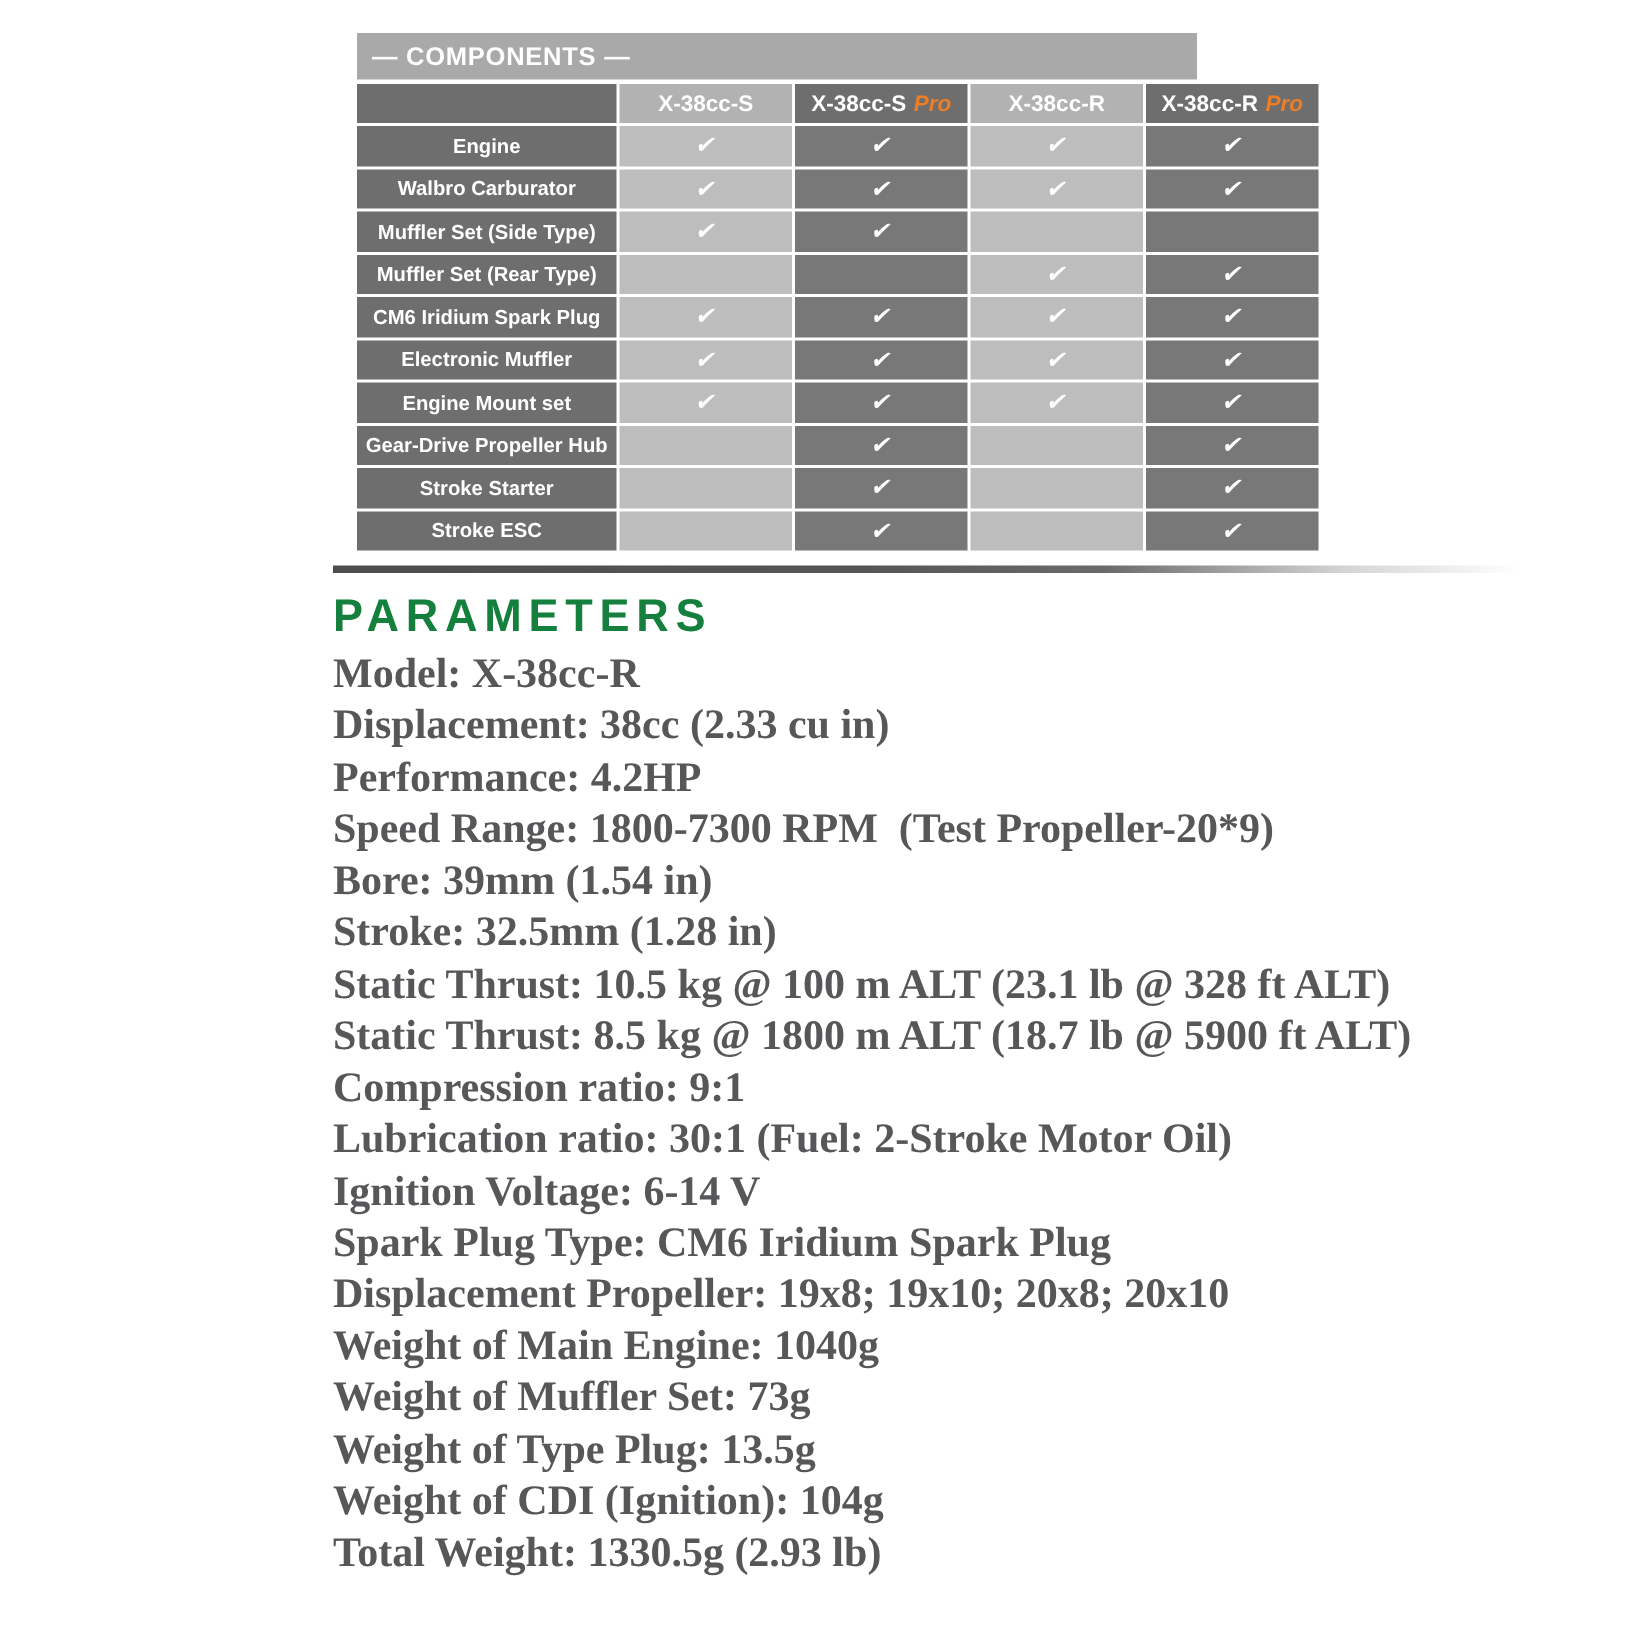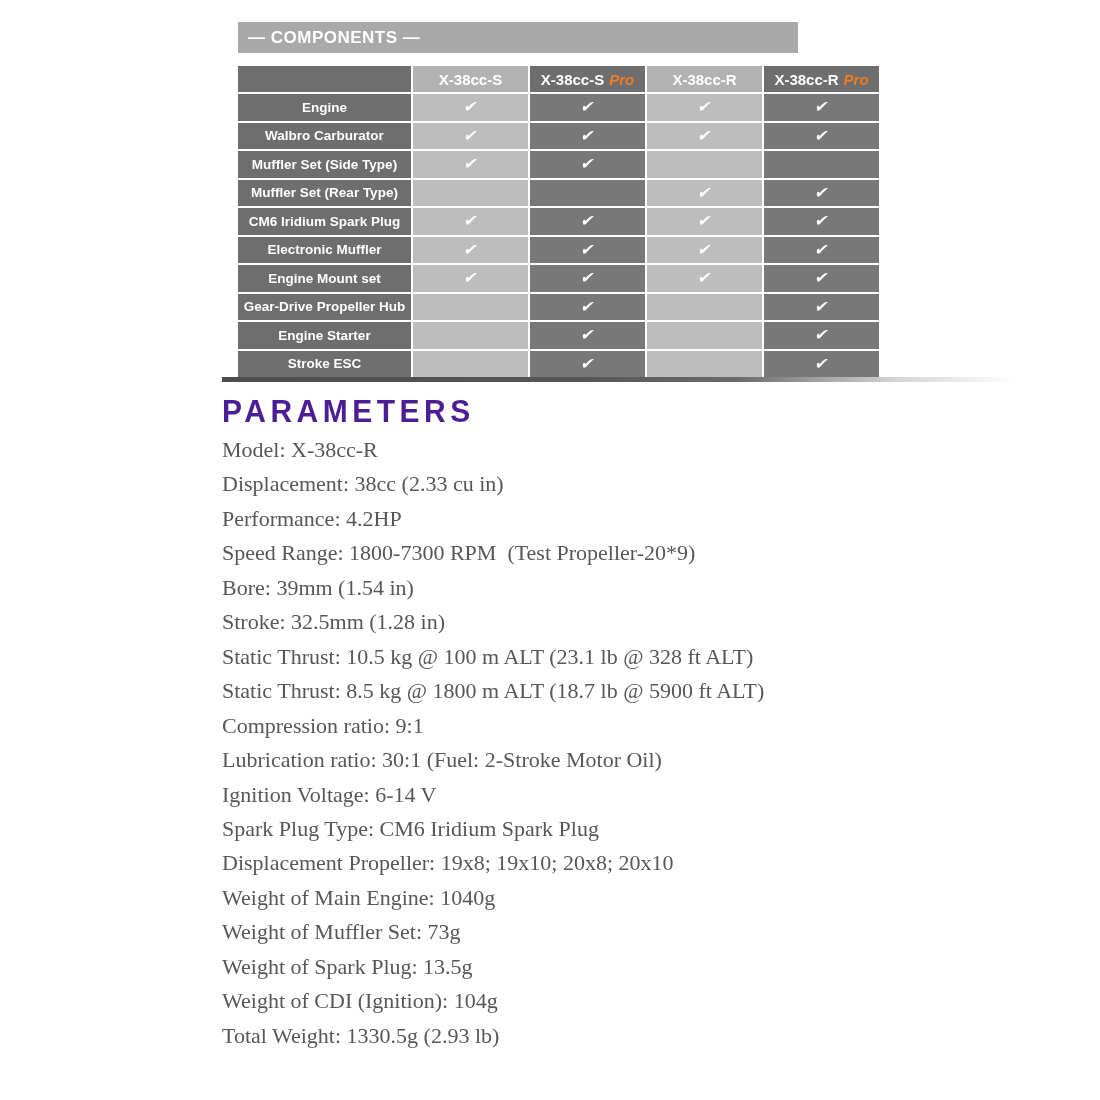--- a/index.html
+++ b/index.html
@@ -14,21 +14,21 @@
   }
   .components{position:absolute;left:222px;top:22px;width:560px;padding-left:16px;}
   .title-bar{
     height:31px;background:var(--title-bar-bg);display:flex;align-items:center;
     padding-left:10px;box-sizing:border-box;
   }
   .title-bar span{
     color:#ffffff;font-weight:bold;font-size:17px;letter-spacing:0.5px;
   }
   .grid{
-    margin-top:13px;display:grid;
+    margin-top:3px;display:grid;
     grid-template-columns:173px 115px 115px 115px 115px;
     grid-template-rows:26px repeat(10,26.5px);
     gap:2px;
   }
   .cell{display:flex;align-items:center;justify-content:center;overflow:hidden;}
   .cell.corner{background:var(--label-cell-bg);}
   .cell.header.light{background:var(--header-light-bg);}
   .cell.header.dark{background:var(--header-dark-bg);}
   .cell.header{font-weight:bold;font-size:15px;color:#ffffff;white-space:nowrap;}
   .cell.header .pro{color:var(--pro-accent);margin-left:5px;font-style:italic;}
@@ -41,27 +41,27 @@
   .check{
     color:var(--check);font-size:16px;line-height:1;transform:skewX(-12deg);
     font-family:"DejaVu Sans",sans-serif;
   }
   .divider{
     position:absolute;left:222px;top:377px;width:792px;height:5px;
     background:linear-gradient(to right,#4d4d4d 0%,#565656 45%,#6a6a6a 65%,rgba(160,160,160,0.45) 85%,rgba(255,255,255,0) 100%);
   }
   .params-heading{
     position:absolute;left:222px;top:394px;margin:0;
-    font-size:30px;font-weight:bold;letter-spacing:4.5px;color:#4c1d95;
+    font-size:30px;font-weight:bold;letter-spacing:4.5px;color:#15803d;
     font-family:"Liberation Sans",sans-serif;transform:scaleY(1.02);transform-origin:left top;
   }
   .params{
     position:absolute;left:222px;top:433px;width:840px;
-    font-family:"Liberation Serif","DejaVu Serif",serif;font-weight:normal;
-    font-size:22px;line-height:34.45px;color:var(--body-text);
+    font-family:"Liberation Serif","DejaVu Serif",serif;font-weight:bold;
+    font-size:28px;line-height:34.45px;color:var(--body-text);
   }
   .param-line{white-space:pre;}
 </style>
 </head>
 <body>
 
 <div class="components">
   <div class="title-bar">
     <span>— COMPONENTS —</span>
   </div>
@@ -166,21 +166,21 @@
       </div>
       <div class="cell rowlabel">Gear-Drive Propeller Hub</div>
       <div class="cell body light"></div>
       <div class="cell body dark">
         <span class="check">✔</span>
       </div>
       <div class="cell body light"></div>
       <div class="cell body dark">
         <span class="check">✔</span>
       </div>
-      <div class="cell rowlabel">Engine Starter</div>
+      <div class="cell rowlabel">Stroke Starter</div>
       <div class="cell body light"></div>
       <div class="cell body dark">
         <span class="check">✔</span>
       </div>
       <div class="cell body light"></div>
       <div class="cell body dark">
         <span class="check">✔</span>
       </div>
       <div class="cell rowlabel">Stroke ESC</div>
       <div class="cell body light"></div>
@@ -207,16 +207,16 @@
     <div class="param-line">Stroke: 32.5mm (1.28 in)</div>
     <div class="param-line">Static Thrust: 10.5 kg @ 100 m ALT (23.1 lb @ 328 ft ALT)</div>
     <div class="param-line">Static Thrust: 8.5 kg @ 1800 m ALT (18.7 lb @ 5900 ft ALT)</div>
     <div class="param-line">Compression ratio: 9:1</div>
     <div class="param-line">Lubrication ratio: 30:1 (Fuel: 2-Stroke Motor Oil)</div>
     <div class="param-line">Ignition Voltage: 6-14 V</div>
     <div class="param-line">Spark Plug Type: CM6 Iridium Spark Plug</div>
     <div class="param-line">Displacement Propeller: 19x8; 19x10; 20x8; 20x10</div>
     <div class="param-line">Weight of Main Engine: 1040g</div>
     <div class="param-line">Weight of Muffler Set: 73g</div>
-    <div class="param-line">Weight of Spark Plug: 13.5g</div>
+    <div class="param-line">Weight of Type Plug: 13.5g</div>
     <div class="param-line">Weight of CDI (Ignition): 104g</div>
     <div class="param-line">Total Weight: 1330.5g (2.93 lb)</div>
   </div>
 
 </body></html>

